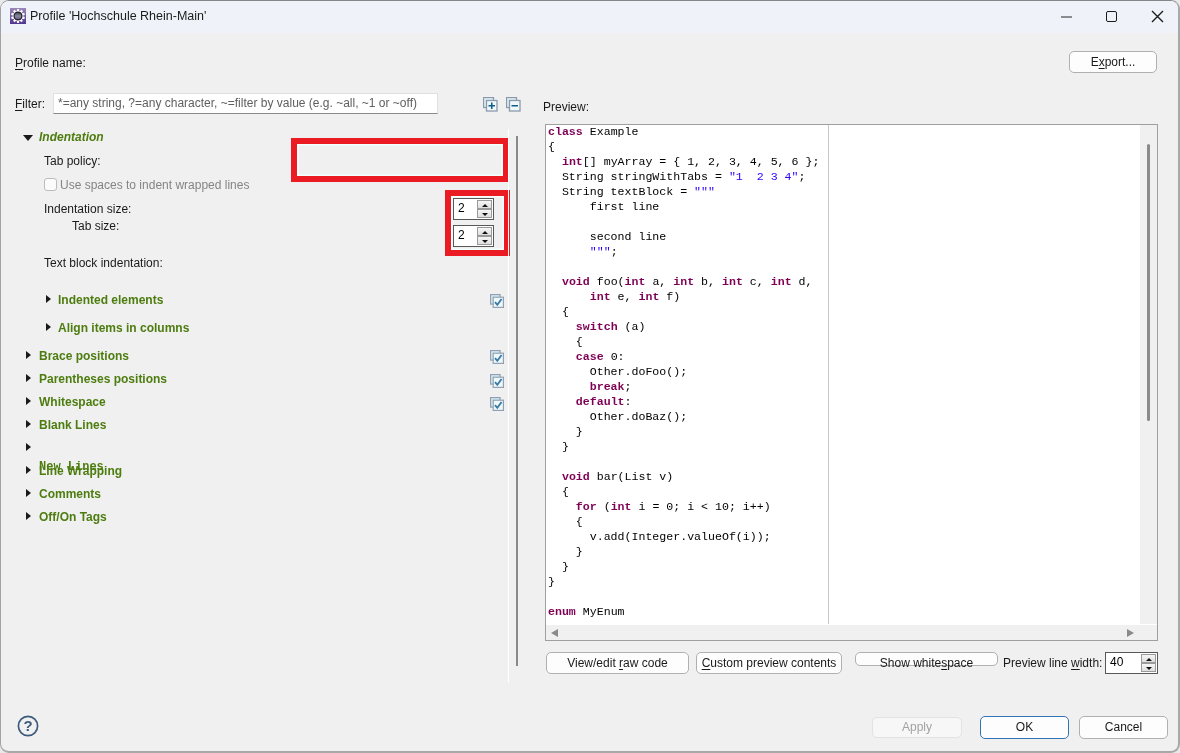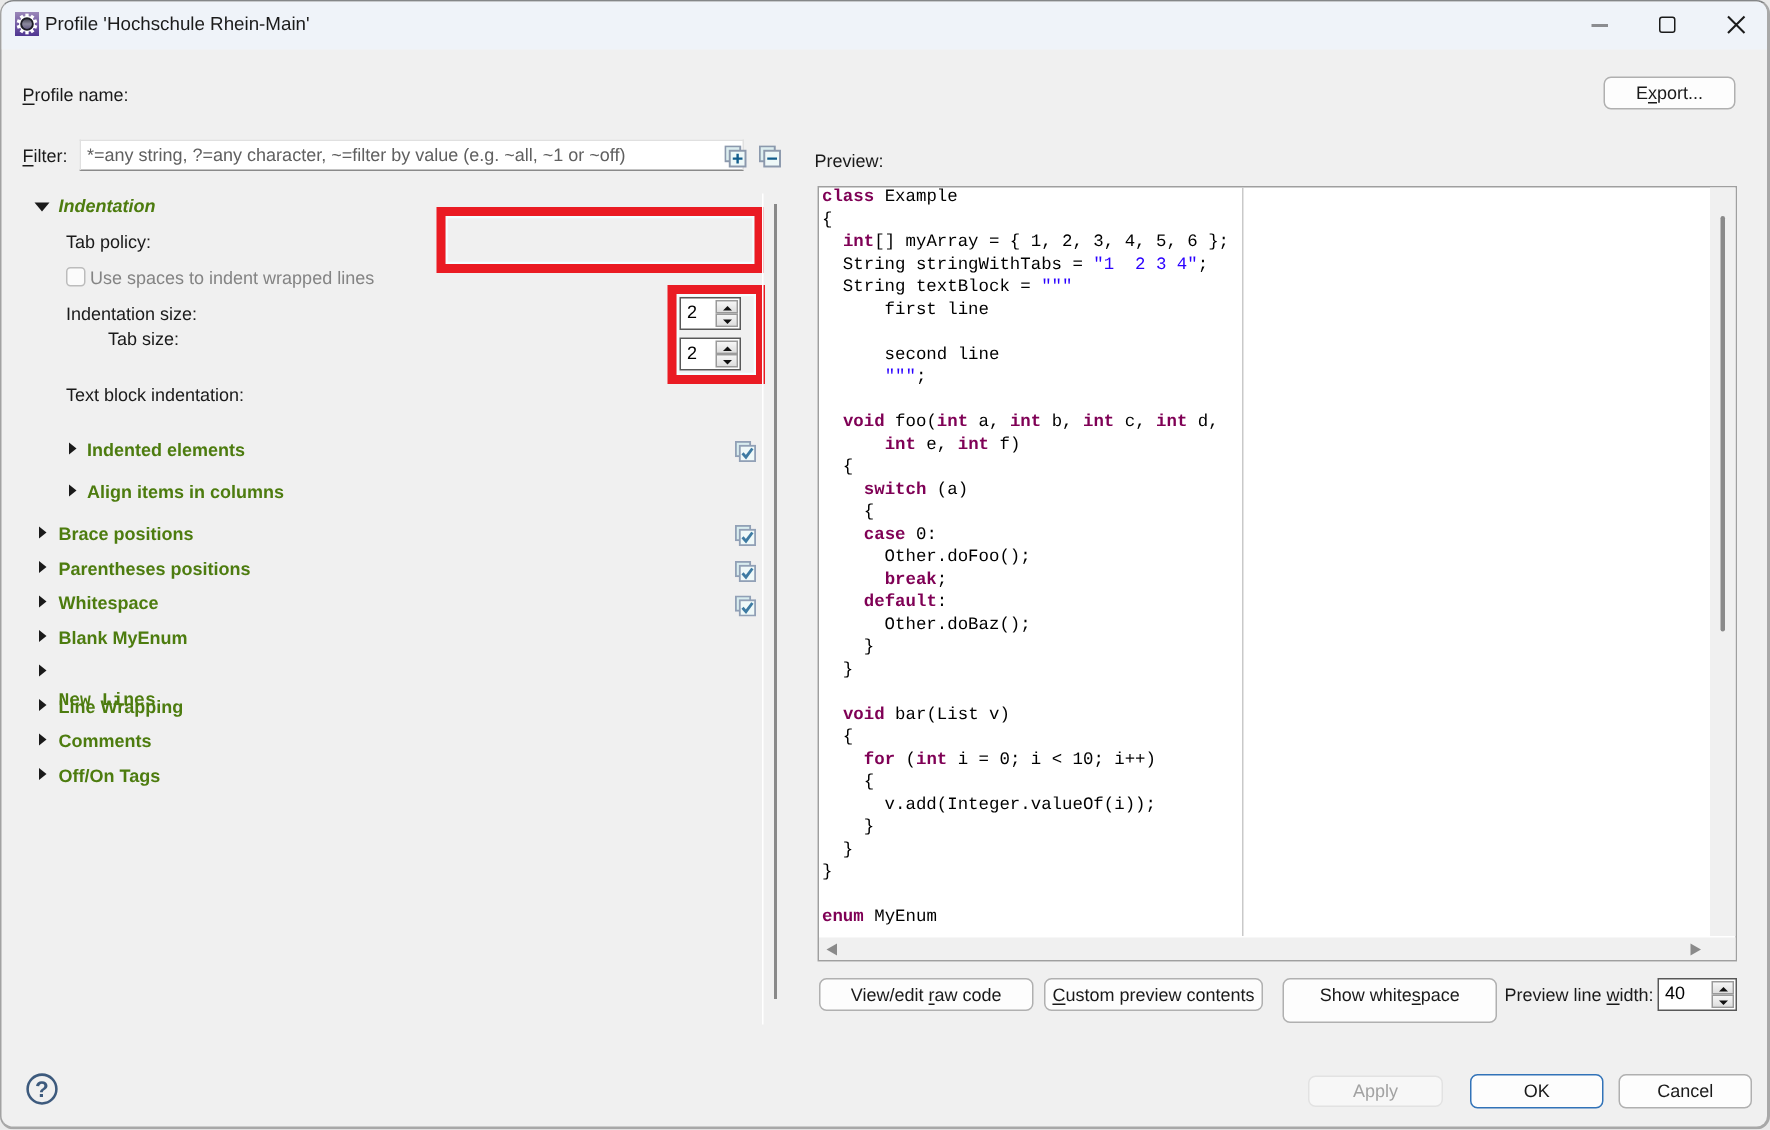--- a/index.html
+++ b/index.html
@@ -42,21 +42,21 @@
   <div class="abs" style="left:1060px;top:15px;width:10.5px;height:1.5px;background:#8b8c90;"></div>
   <div class="abs" style="left:1105px;top:10px;width:11px;height:11px;border:1.4px solid #1b1b1b;border-radius:2px;"></div>
   <svg class="abs" style="left:1150px;top:9px;" width="13" height="13" viewBox="0 0 13 13">
       <path d="M1 1 L12 12 M12 1 L1 12" stroke="#1b1b1b" stroke-width="1.4"></path>
     </svg>
 
   <span class="lbl" style="left:14px;top:55px;"><span class="u">P</span>rofile name:</span>
   <div class="btn" style="left:1068px;top:50px;width:88px;height:22px;line-height:20px;"><span>E<span class="u">x</span>port...</span></div>
 
   <span class="lbl" style="left:14px;top:96px;"><span class="u">F</span>ilter:</span>
-  <div class="tf" style="left:52px;top:92px;width:443px;height:21px;border-radius:0;border-color:#e0e0e0;border-bottom-color:#8a8a8a;">
+  <div class="tf" style="left:52px;top:92px;width:385px;height:21px;border-radius:0;border-color:#e0e0e0;border-bottom-color:#8a8a8a;">
       <span style="position:absolute;left:4px;top:2px;color:#606060;">*=any string, ?=any character, ~=filter by value (e.g. ~all, ~1 or ~off)</span>
     </div>
 
   <svg class="abs" style="left:482px;top:96px;" width="15" height="15" viewBox="0 0 15 15">
     <rect x="0.5" y="0.5" width="10" height="10" fill="#ddeef0" stroke="#8c99ad" stroke-width="1.3"></rect>
     <rect x="3.5" y="3.5" width="10.5" height="10.5" fill="#eef8f8" stroke="#8c99ad" stroke-width="1.3"></rect>
     <path d="M8.75 5.5 V12 M5.5 8.75 H12" stroke="#135d8c" stroke-width="1.6"></path>
   </svg>
   <svg class="abs" style="left:505px;top:96px;" width="15" height="15" viewBox="0 0 15 15">
     <rect x="0.5" y="0.5" width="10" height="10" fill="#ddeef0" stroke="#8c99ad" stroke-width="1.3"></rect>
@@ -106,21 +106,21 @@
   <div class="tri-r" style="left:45px;top:322px;"></div>
   <span class="cat" style="left:57px;top:320px;">Align items in columns</span>
 
   <div class="tri-r" style="left:25px;top:350px;"></div>
   <span class="cat" style="left:38px;top:348px;">Brace positions</span>
   <div class="tri-r" style="left:25px;top:373px;"></div>
   <span class="cat" style="left:38px;top:371px;">Parentheses positions</span>
   <div class="tri-r" style="left:25px;top:396px;"></div>
   <span class="cat" style="left:38px;top:394px;">Whitespace</span>
   <div class="tri-r" style="left:25px;top:419px;"></div>
-  <span class="cat" style="left:38px;top:417px;">Blank MyEnum</span>
+  <span class="cat" style="left:38px;top:417px;">Blank Lines</span>
   <div class="tri-r" style="left:25px;top:442px;"></div>
   <span class="cat" style="left:38px;top:459px;font-family:Liberation Mono, monospace;">New Lines</span>
   <div class="tri-r" style="left:25px;top:465px;"></div>
   <span class="cat" style="left:38px;top:463px;">Line Wrapping</span>
   <div class="tri-r" style="left:25px;top:488px;"></div>
   <span class="cat" style="left:38px;top:486px;">Comments</span>
   <div class="tri-r" style="left:25px;top:511px;"></div>
   <span class="cat" style="left:38px;top:509px;">Off/On Tags</span>
 
   <svg width="0" height="0" style="position:absolute;">
@@ -187,21 +187,21 @@
 
   <div class="abs" style="left:1139px;top:124px;width:16.5px;height:499px;background:#f0f0f0;"></div>
   <div class="abs" style="left:1146px;top:143px;width:2.5px;height:277px;background:#8a8a8a;border-radius:2px;"></div>
 
   <div class="abs" style="left:544.5px;top:624px;width:611px;height:15px;background:#f0f0f0;"></div>
   <div class="abs" style="left:550px;top:628px;width:0;height:0;border-right:7px solid #8a8a8a;border-top:4px solid transparent;border-bottom:4px solid transparent;"></div>
   <div class="abs" style="left:1126px;top:628px;width:0;height:0;border-left:7px solid #8a8a8a;border-top:4px solid transparent;border-bottom:4px solid transparent;"></div>
 
   <div class="btn" style="left:545px;top:651px;width:143px;height:22px;line-height:20px;"><span>View/edit <span class="u">r</span>aw code</span></div>
   <div class="btn" style="left:695px;top:651px;width:146px;height:22px;line-height:20px;"><span><span class="u">C</span>ustom preview contents</span></div>
-  <div class="btn" style="left:854px;top:651px;width:143px;height:30px;line-height:20px;"><span>Show white<span class="u">s</span>pace</span></div>
+  <div class="btn" style="left:854px;top:651px;width:143px;height:14px;line-height:20px;"><span>Show white<span class="u">s</span>pace</span></div>
   <span class="lbl" style="left:1002px;top:655px;">Preview line <span class="u">w</span>idth:</span>
   <div class="spin" style="left:1104px;top:651px;width:53px;height:22px;">
     <span class="val">40</span>
     <div class="spinbtns">
         <div class="sb up">
           <div class="t"></div>
         </div>
         <div class="sb dn">
           <div class="t"></div>
         </div>

